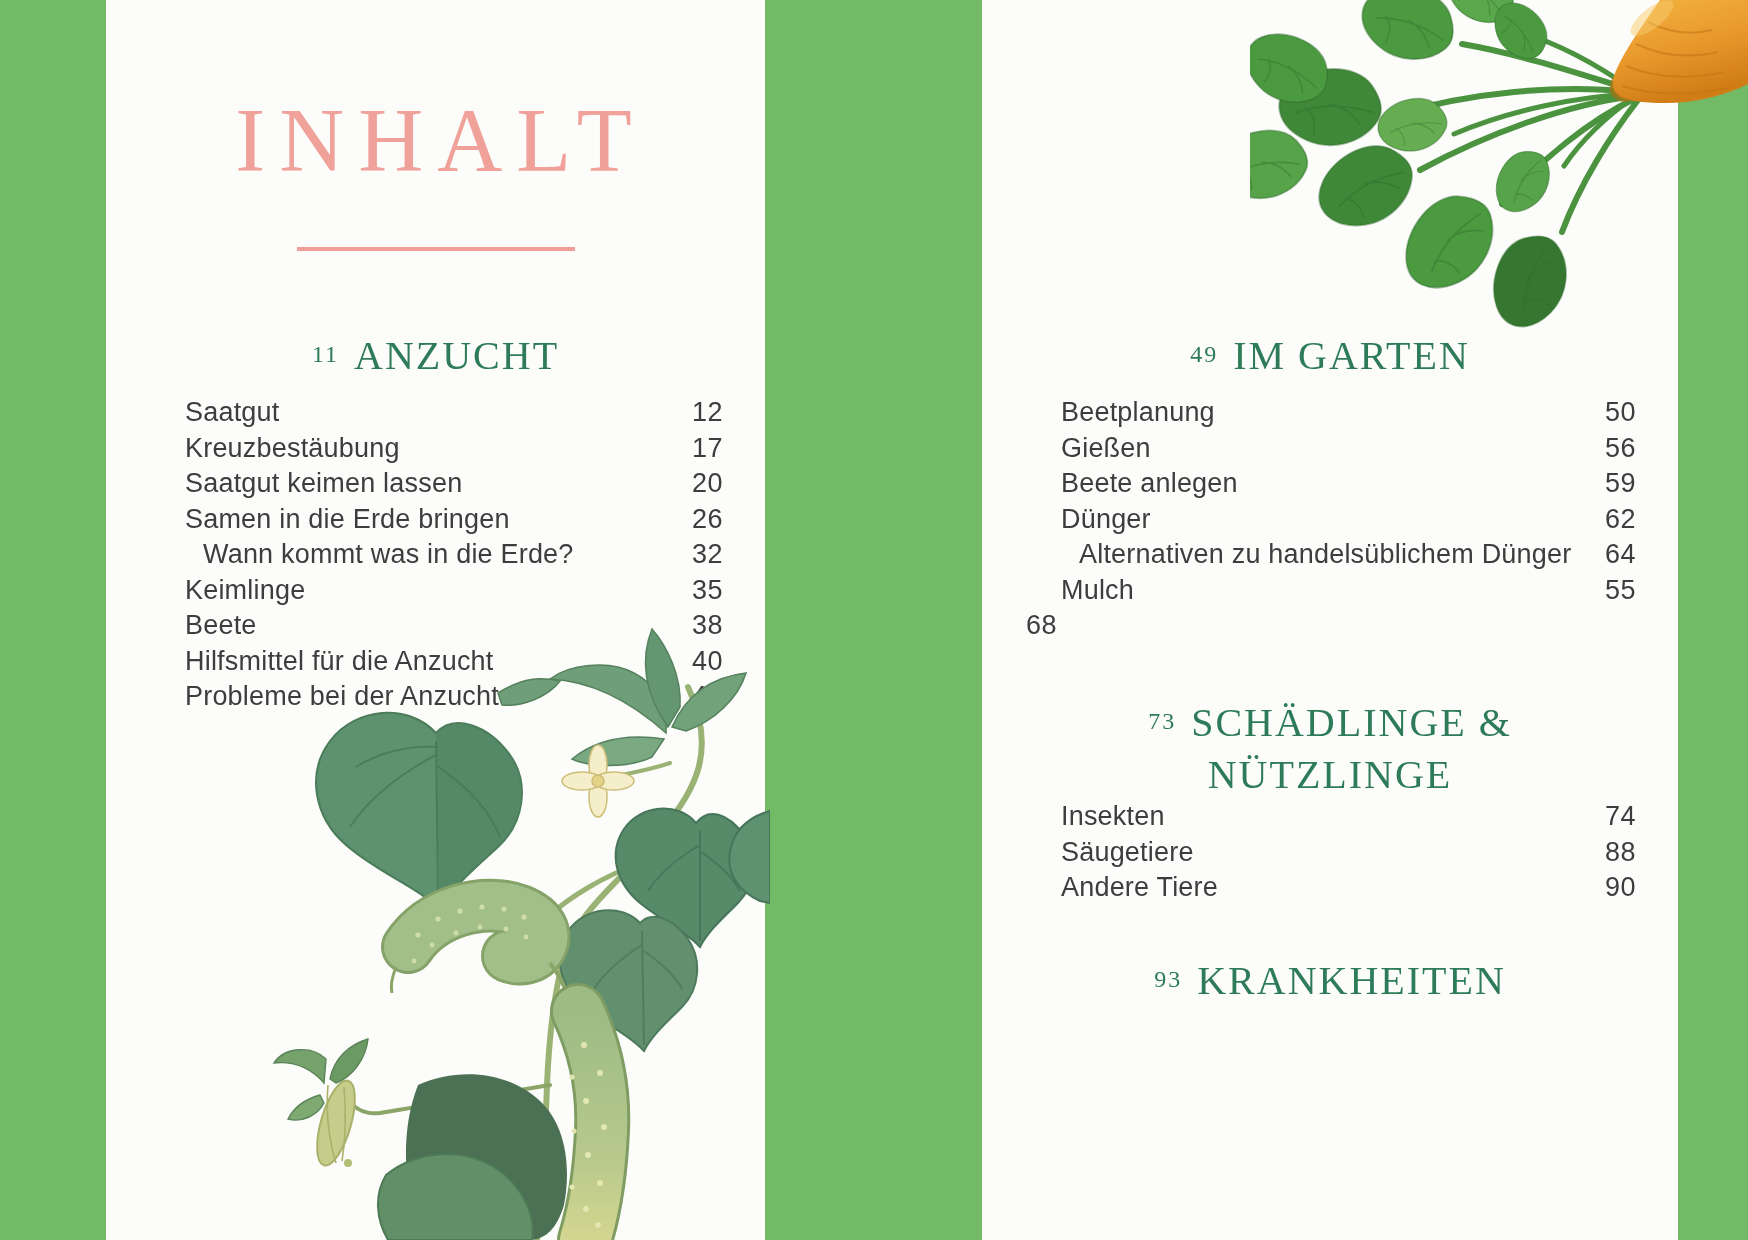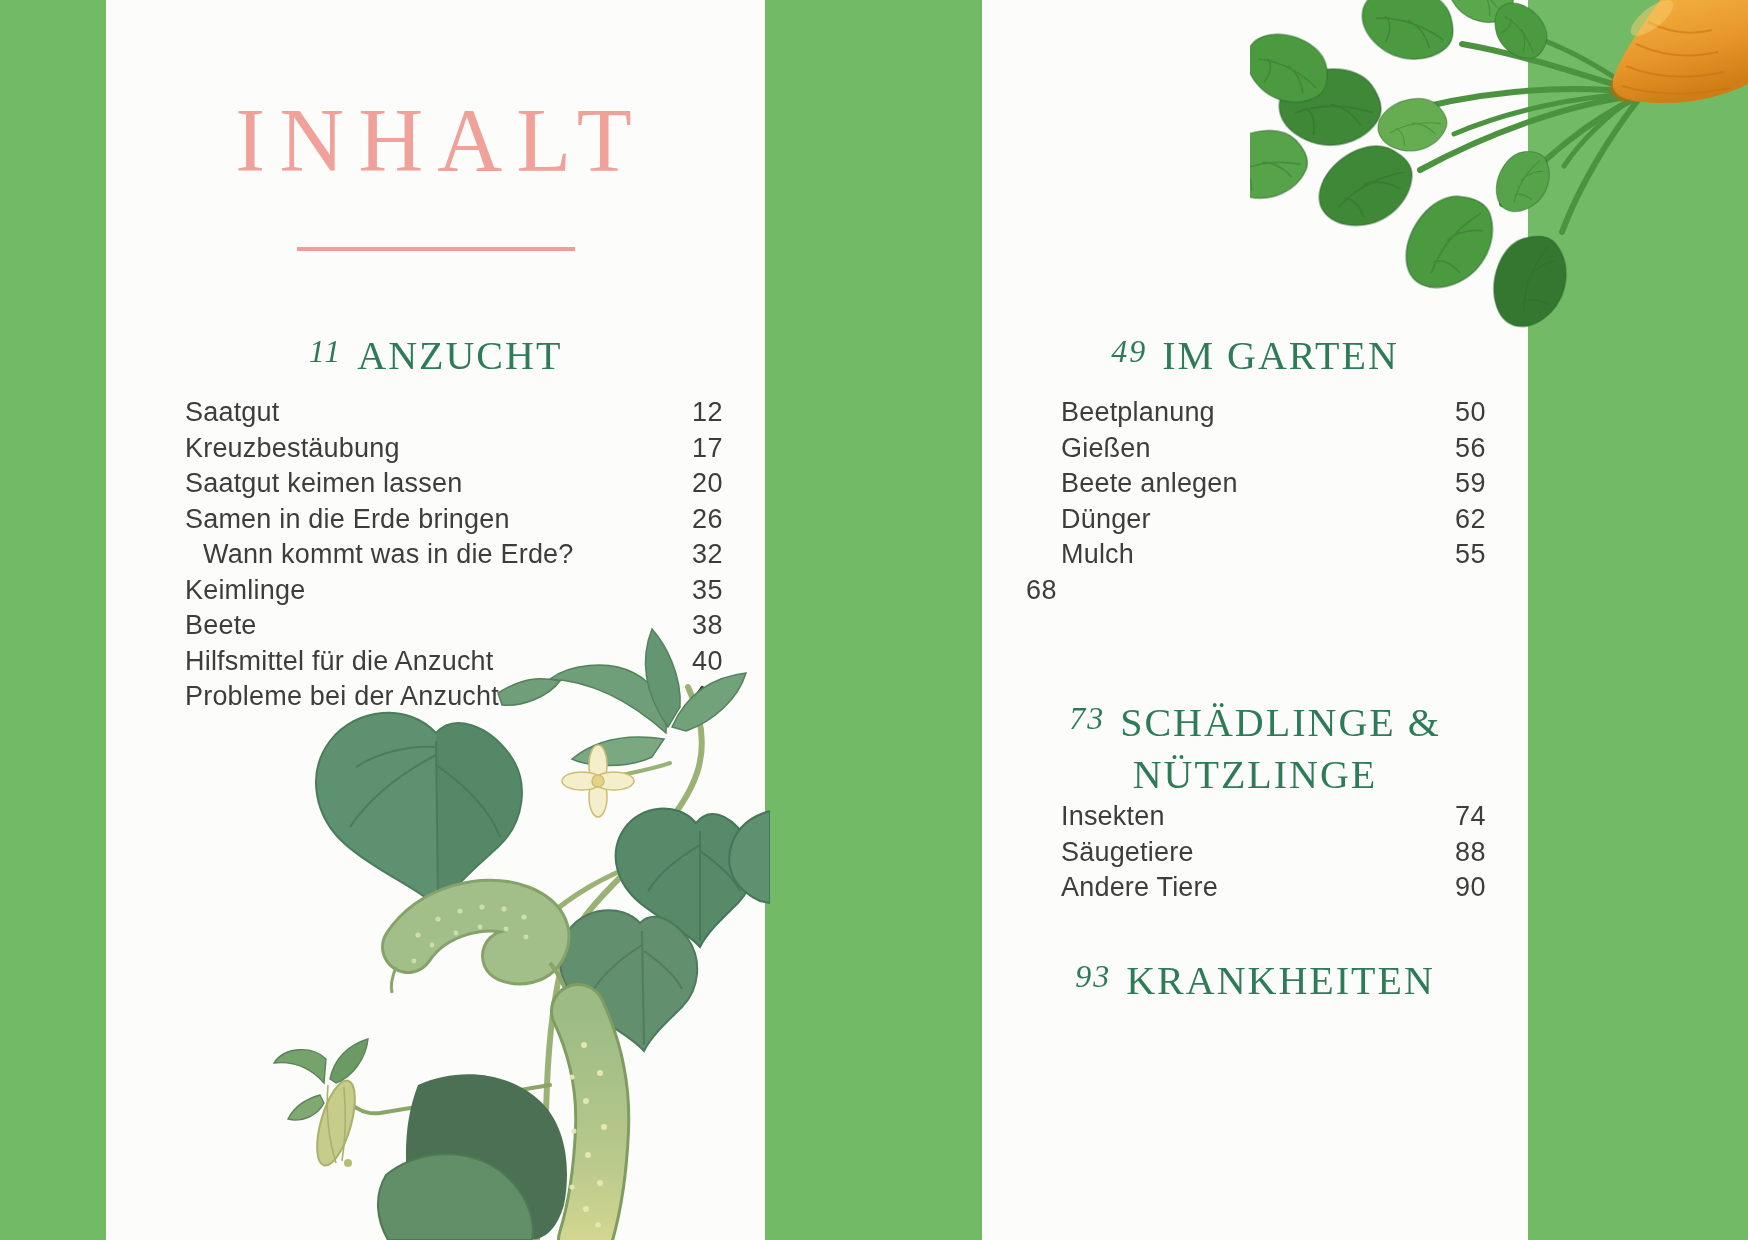--- a/index.html
+++ b/index.html
@@ -3,40 +3,40 @@
 <meta charset="utf-8">
 <style>
   html,body{margin:0;padding:0;}
   body{
     width:1748px;height:1240px;position:relative;overflow:hidden;
     background:#72ba66;
     font-family:"Liberation Sans",sans-serif;
   }
   .page{position:absolute;top:0;height:1240px;background:#fcfdfa;}
   #left-page{left:106px;width:659px;}
-  #right-page{left:982px;width:546px;}
+  #right-page{left:982px;width:696px;}
 
   .doc-title{
     position:absolute;top:96px;left:0;right:4px;text-align:center;
     font-family:"Liberation Serif",serif;font-weight:400;
     font-size:90px;line-height:1;letter-spacing:14px;text-indent:14px;
     color:#f0a19a;
   }
   .title-rule{
     position:absolute;top:247px;left:50%;width:278px;height:4px;margin-left:-139px;
     background:#ef9f97;
   }
 
   .section-head{
     position:absolute;left:0;right:0;text-align:center;line-height:1;
     font-family:"Liberation Serif",serif;color:#2e7b59;
   }
   .section-head .line{line-height:44px;}
   .chap-num{
-    font-size:32px;letter-spacing:2px;position:relative;top:-7px;margin-right:15px;font-style:italic;
+    font-size:24px;letter-spacing:2px;position:relative;top:-7px;margin-right:15px;
   }
   .section-title{font-size:40px;letter-spacing:2px;}
 
   .toc{position:absolute;left:44px;right:42px;}
   .toc-row{
     display:flex;justify-content:space-between;align-items:center;
     height:35.5px;font-size:27px;color:#3d3d3d;
   }
   .toc-row .toc-label{letter-spacing:0.2px;white-space:nowrap;margin-left:35px;}
   .toc-row.indent .toc-label{padding-left:18px;}
@@ -115,20 +115,24 @@
           <span class="toc-label">Gießen</span>
           <span class="toc-num">56</span>
         </div>
         <div class="toc-row">
           <span class="toc-label">Beete anlegen</span>
           <span class="toc-num">59</span>
         </div>
         <div class="toc-row">
           <span class="toc-label">Dünger</span>
           <span class="toc-num">62</span>
+        </div>
+        <div class="toc-row indent">
+          <span class="toc-label">Alternativen zu handelsüblichem Dünger</span>
+          <span class="toc-num">64</span>
         </div>
         <div class="toc-row">
           <span class="toc-label">Mulch</span>
           <span class="toc-num">55</span>
         </div>
         <div class="toc-row">
           <span class="toc-num">68</span>
         </div>
       </div>
 

